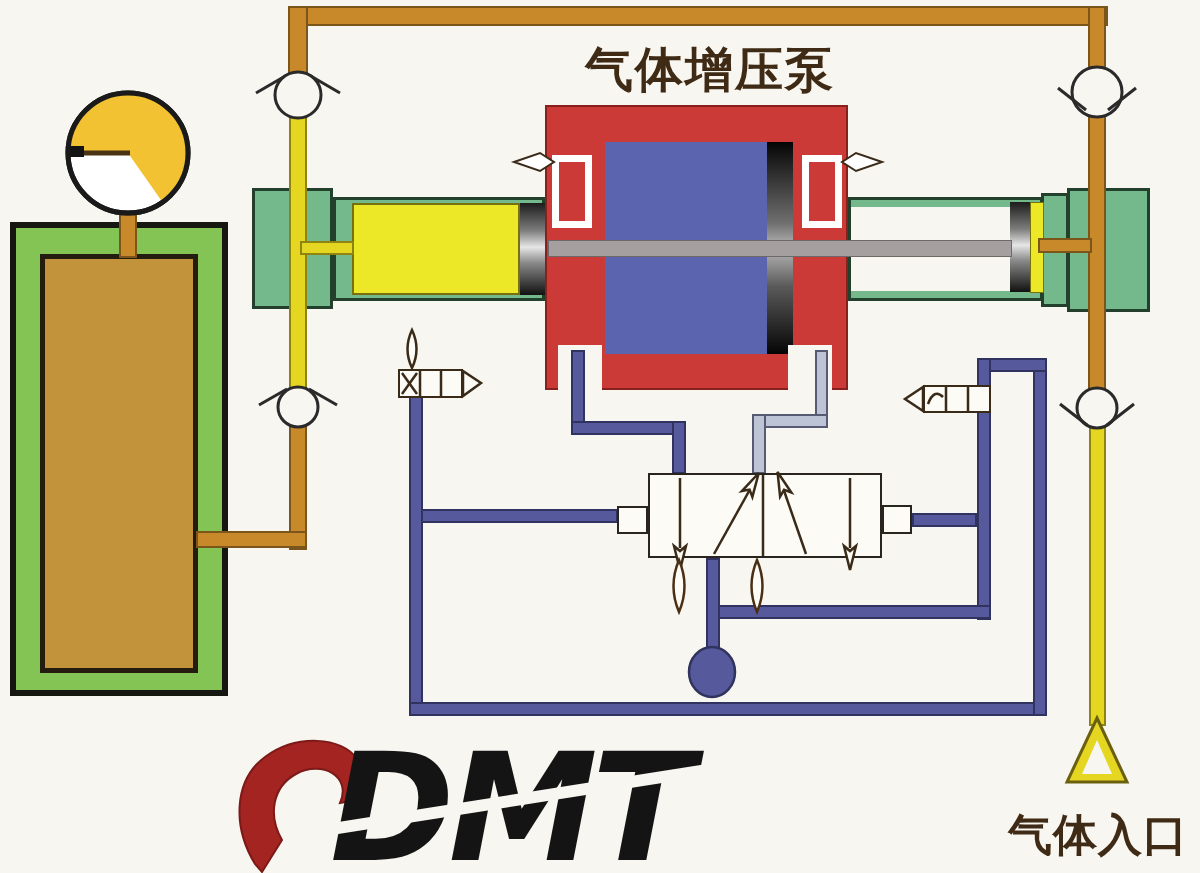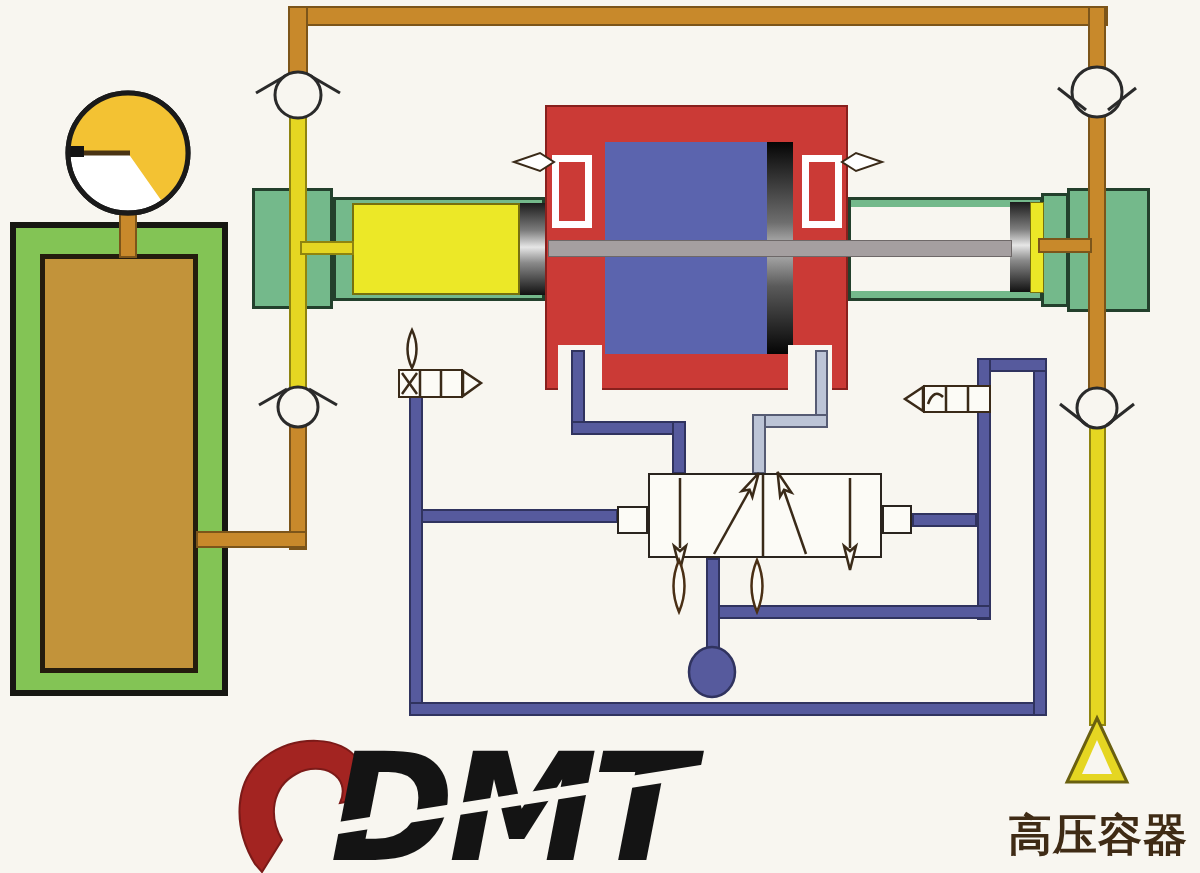--- a/index.html
+++ b/index.html
@@ -162,15 +162,16 @@
       <path d="M1097,740 L1112,774 L1082,774 Z" fill="#f8f6f0"></path>
     </g>
 
     <g>
       <path d="M255,864 C232,826 234,780 265,757 C296,734 342,736 358,760 C372,781 362,800 340,803 C352,776 322,760 296,774 C272,787 268,816 282,840 L262,872 Z" fill="#a32421" stroke="#7c1a18" stroke-width="2"></path>
       <text x="330" y="860" font-family="DejaVu Sans, sans-serif" font-size="150" font-weight="900" font-style="italic" letter-spacing="-6" fill="#141414">DMT</text>
       <polygon points="300,828 745,758 745,770 300,840" fill="#f8f6f0"></polygon>
     </g>
   </svg>
 
-  <div class="abs label" style="left:1008px;top:806px;font-size:44px;letter-spacing:1px;">高压容器</div>
+  <div class="abs label" style="left:585px;top:38px;font-size:48px;letter-spacing:2px;">气体增压泵</div>
+  <div class="abs label" style="left:1008px;top:806px;font-size:44px;letter-spacing:1px;">气体入口</div>
 
 </div>
 
 </body></html>

